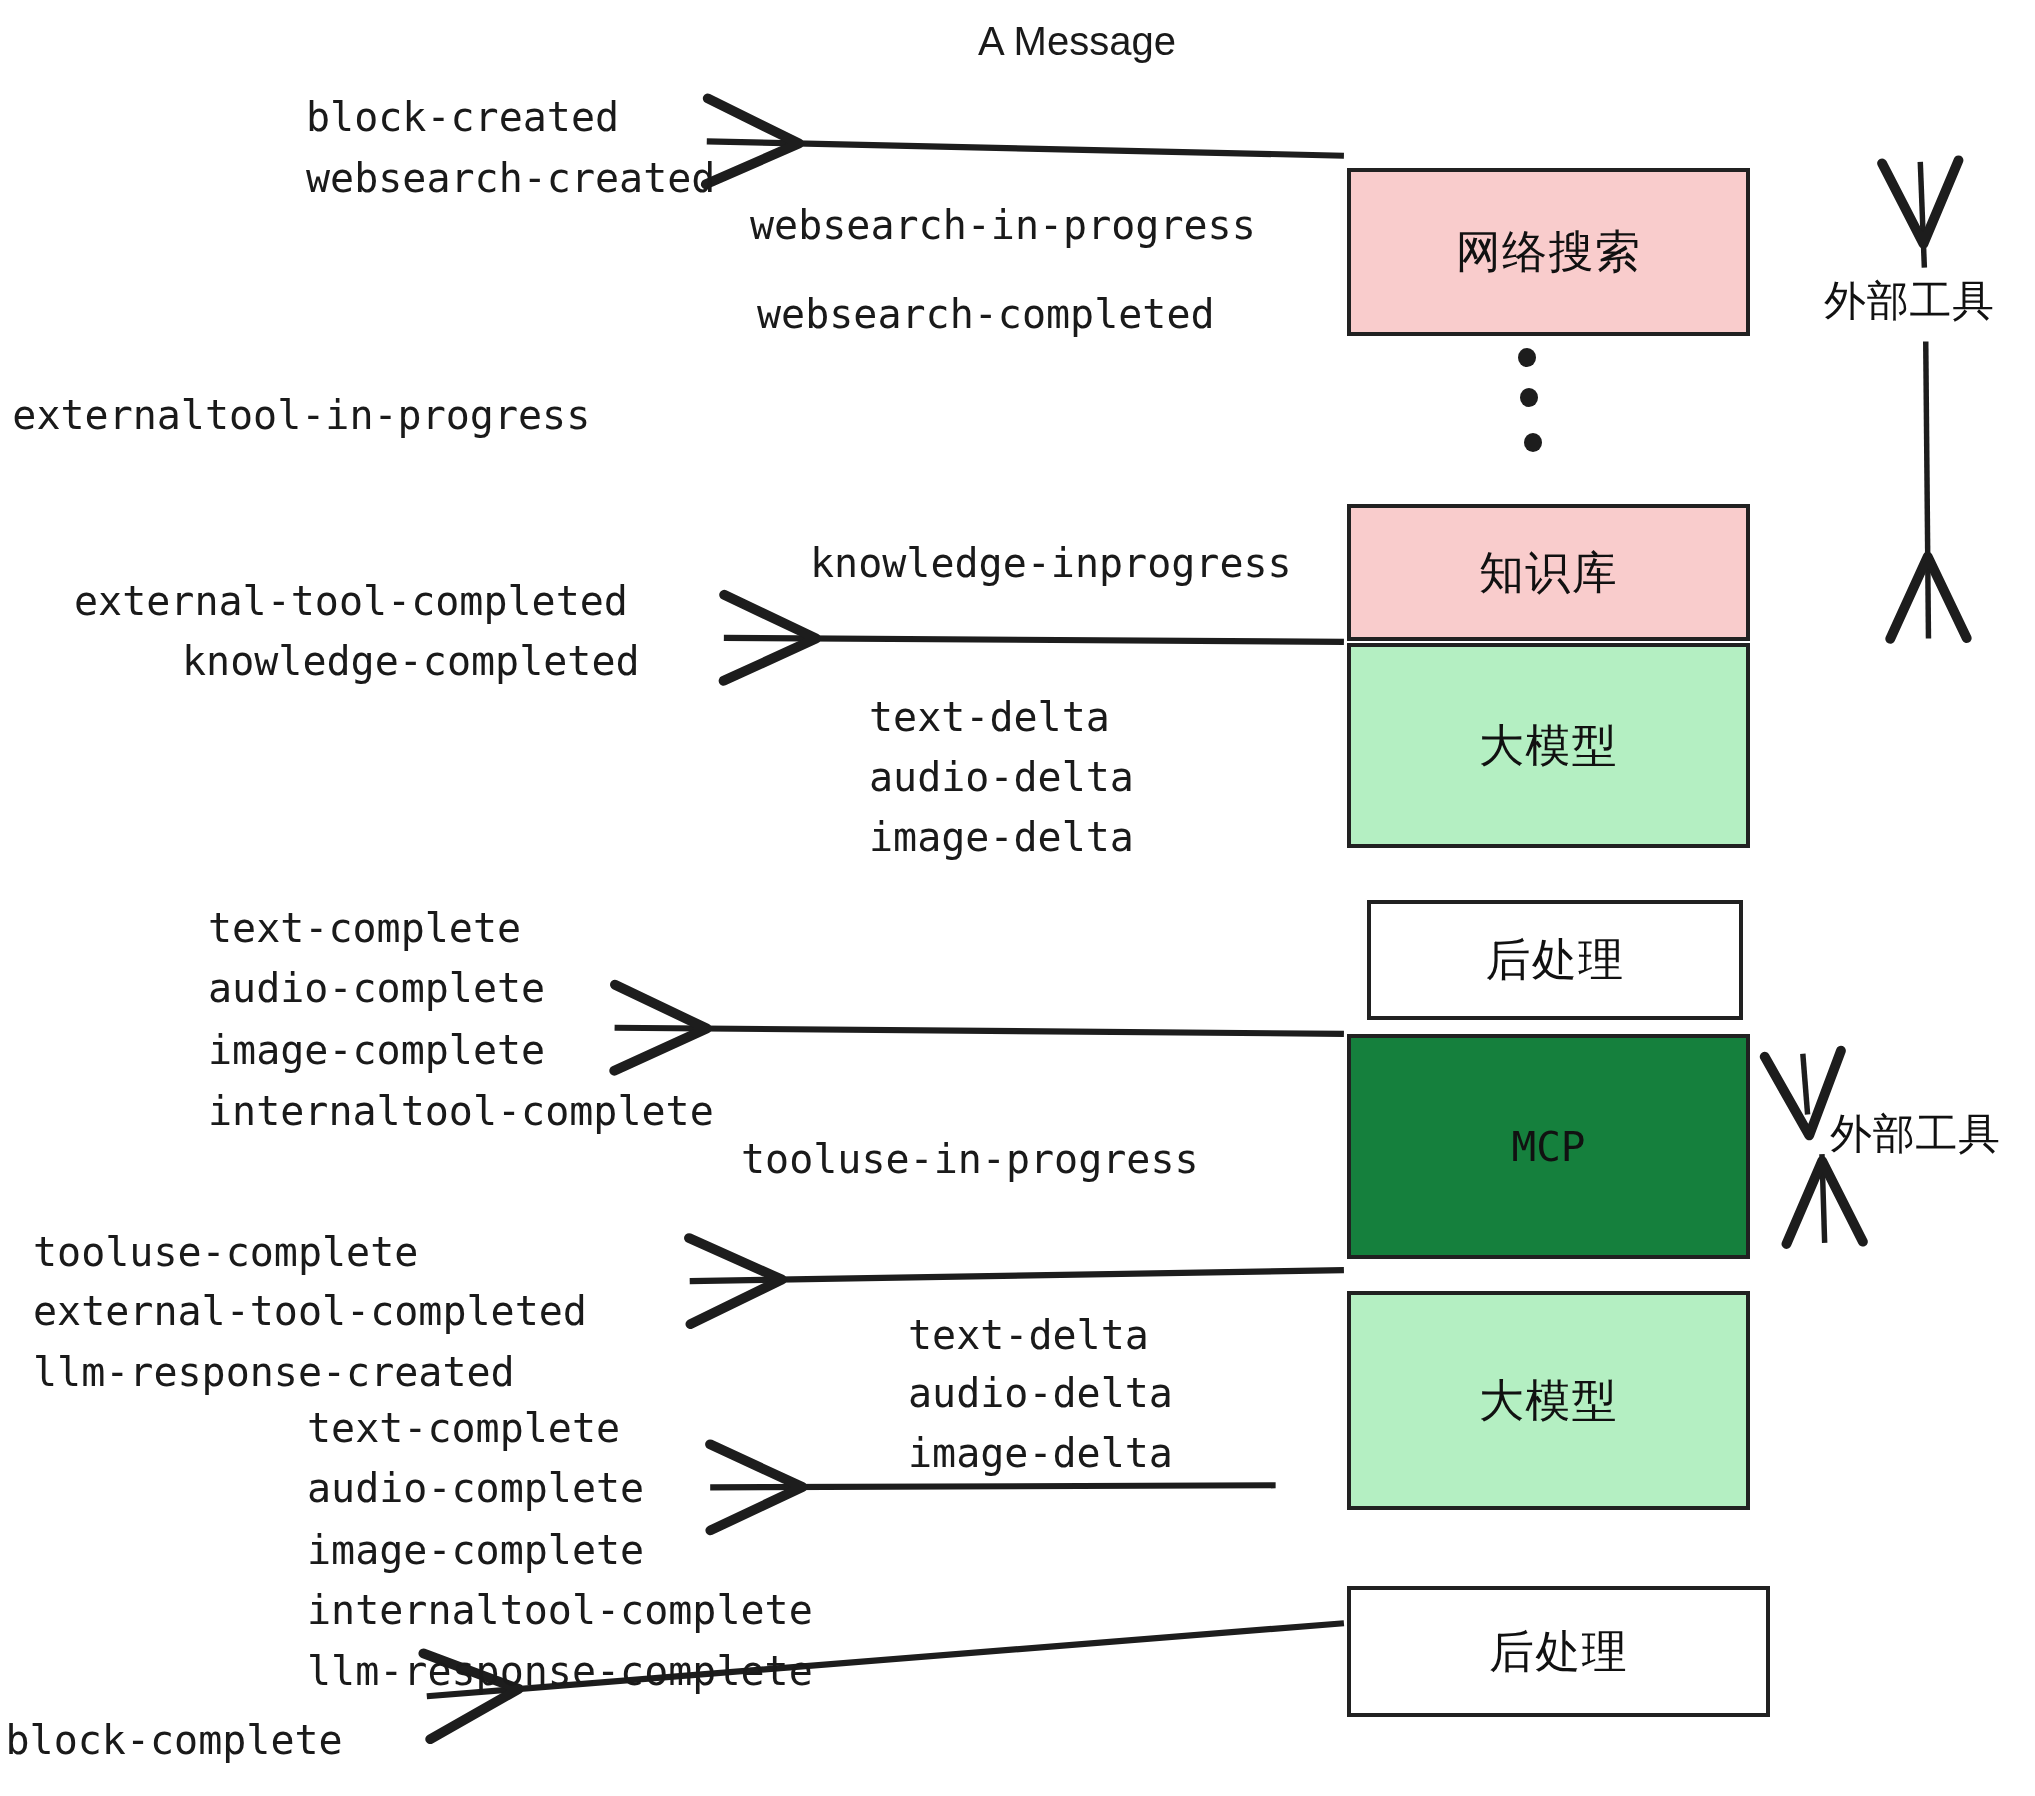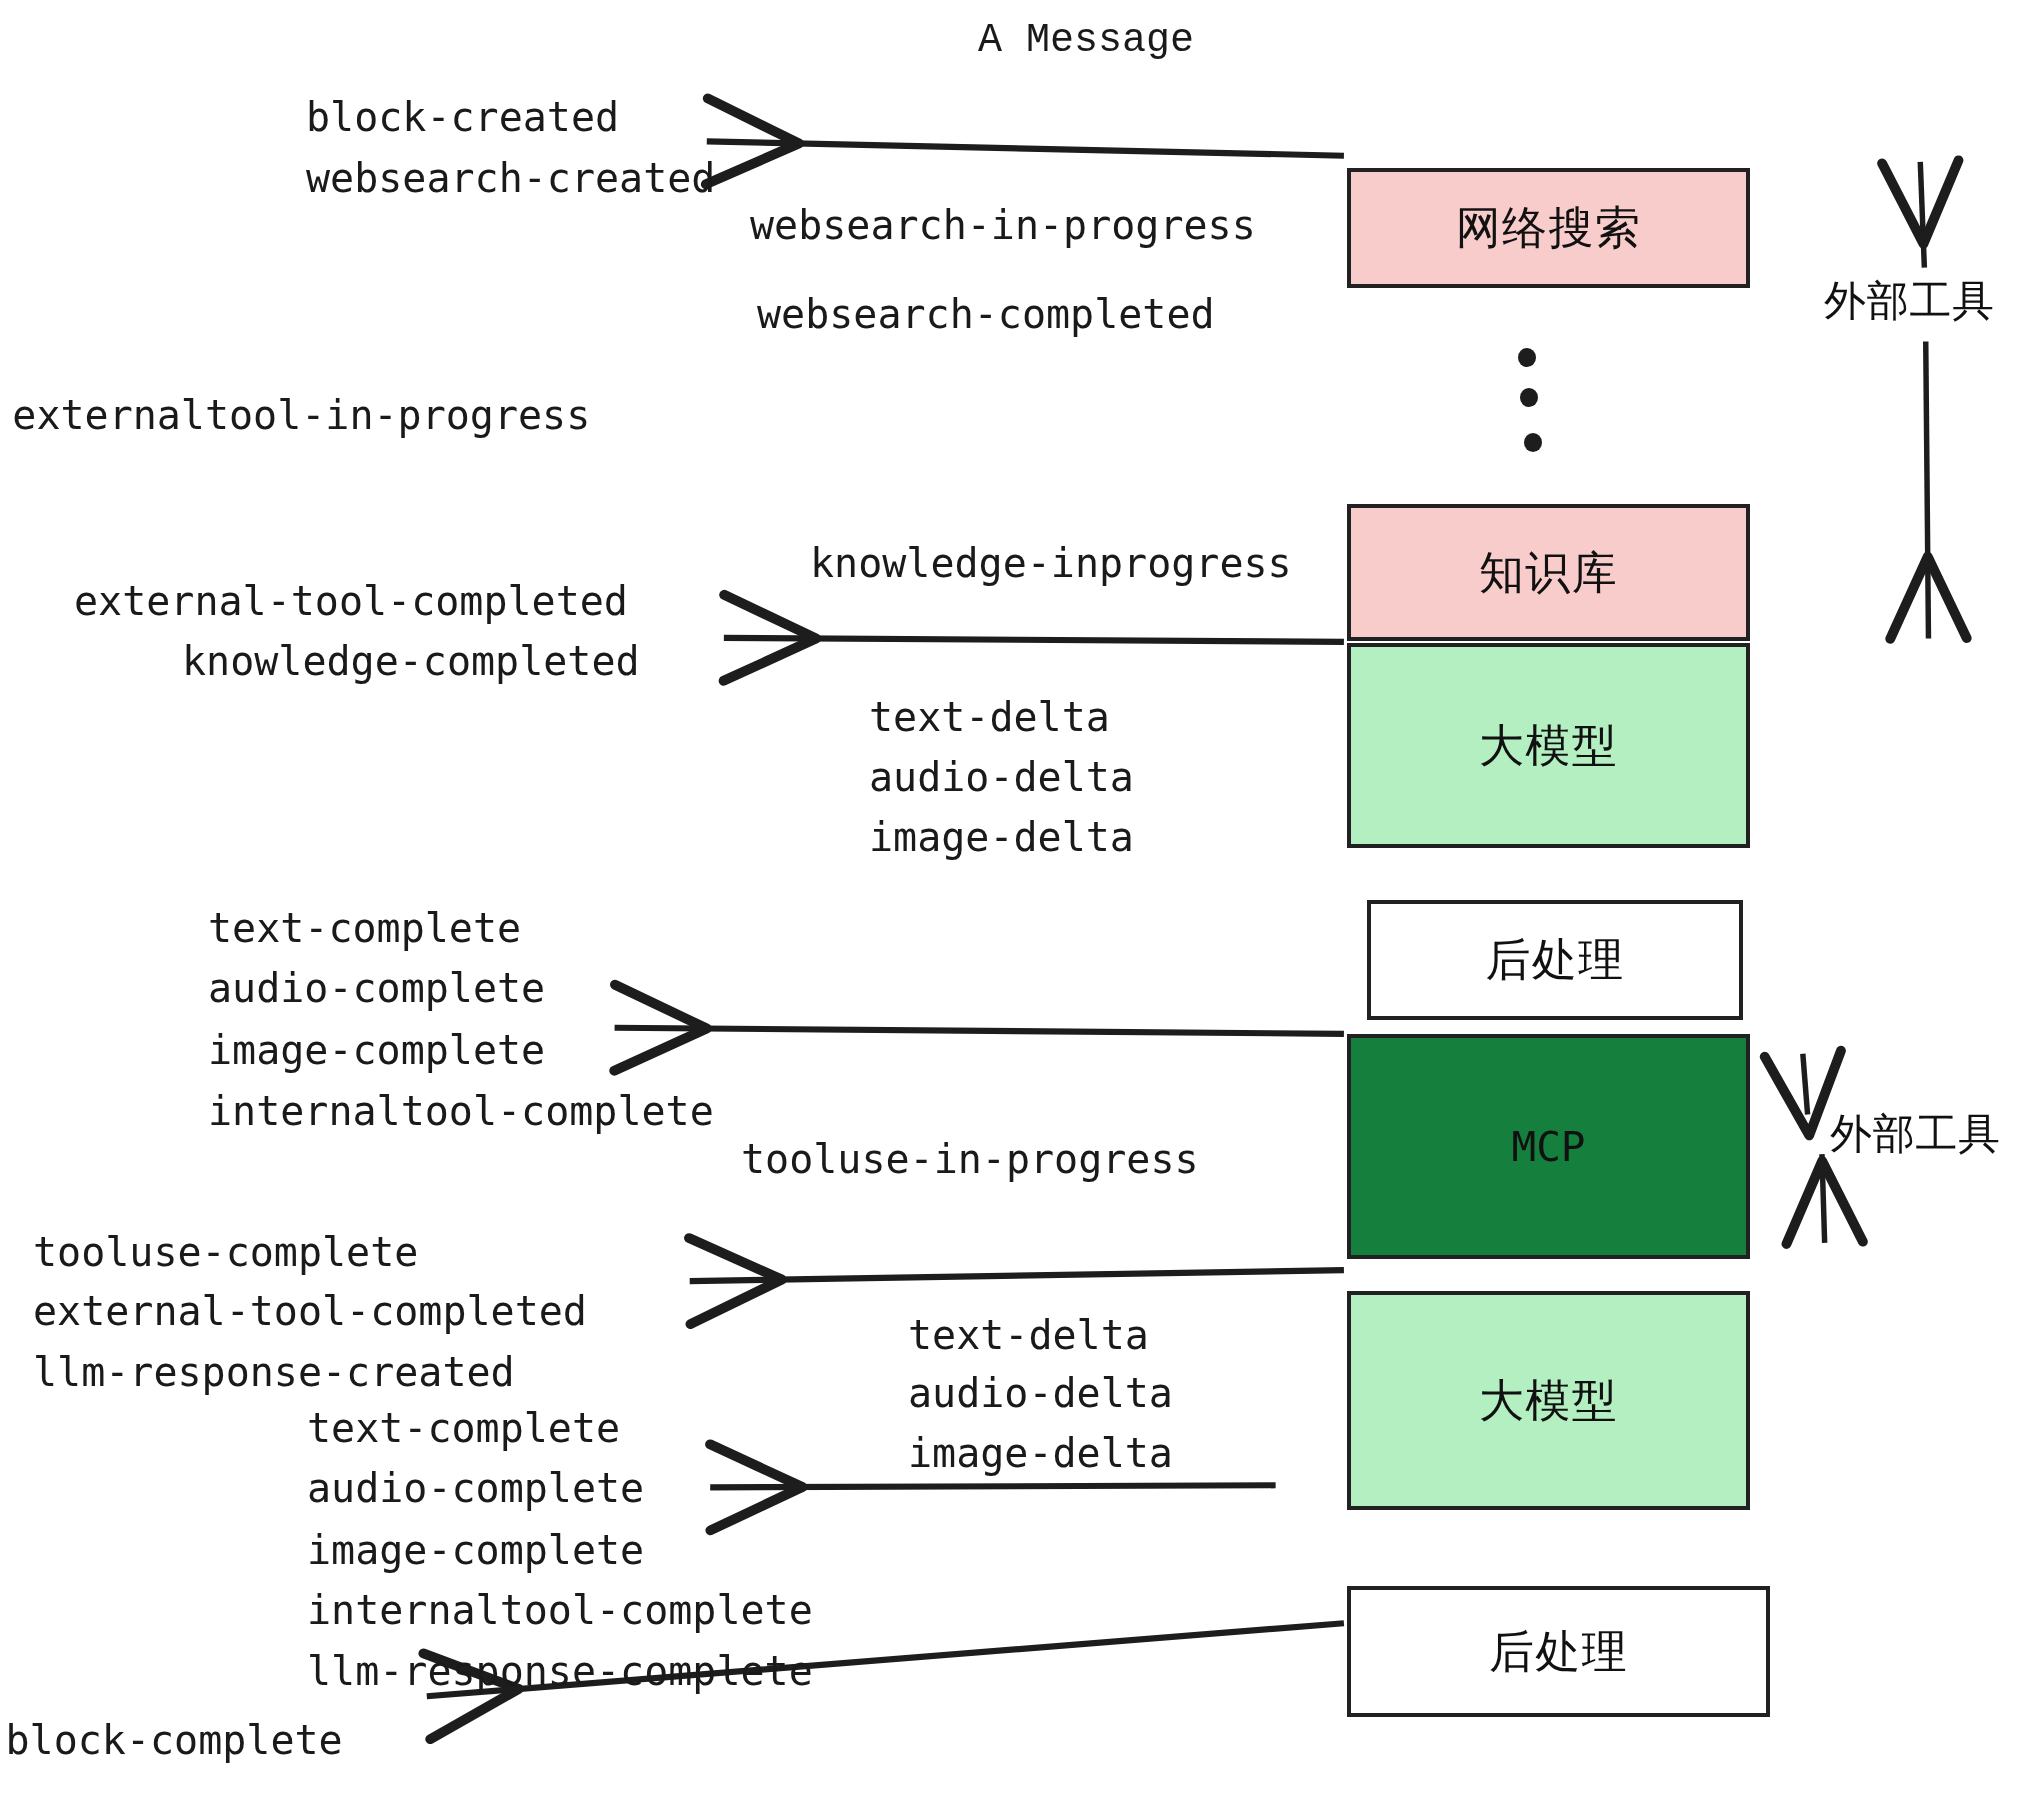--- a/index.html
+++ b/index.html
@@ -18,21 +18,21 @@
     font-family:"DejaVu Sans Mono","Liberation Mono",monospace;
     font-size:40px;
     letter-spacing:0px;
     line-height:1;
     font-weight:400;
   }
   .title{
     position:absolute;
     white-space:nowrap;
     color:#1a1a1a;
-    font-family:Liberation Mono, monospace;
+    font-family:Liberation Sans, sans-serif;
     font-size:40px;
     line-height:1;
   }
   .node{
     position:absolute;
     box-sizing:border-box;
     border:4.1px solid #212121;
     display:flex;
     align-items:center;
     justify-content:center;
@@ -98,21 +98,21 @@
 
     <line x1="2818" y1="392" x2="2812" y2="237" stroke="#1d1d1d" stroke-width="8" marker-end="url(#ahU)"></line>
     <line x1="2820" y1="500" x2="2824" y2="935" stroke="#1d1d1d" stroke-width="8" marker-end="url(#ahU)"></line>
 
     <line x1="2647" y1="1632" x2="2640" y2="1543" stroke="#1d1d1d" stroke-width="8" marker-end="url(#ahU)"></line>
     <line x1="2668" y1="1690" x2="2672" y2="1820" stroke="#1d1d1d" stroke-width="8" marker-end="url(#ahU)"></line>
   </svg>
 
   <div class="title" style="left:978px; top:20.5px;">A Message</div>
 
-  <div class="node" style="left:1347px; top:168px; width:403px; height:120px; background:#F9CCCC;">
+  <div class="node" style="left:1347px; top:168px; width:403px; height:168px; background:#F9CCCC;">
     <span>网络搜索</span>
   </div>
 
   <div class="node" style="left:1347px; top:504px; width:403px; height:137px; background:#F9CCCC;">
     <span>知识库</span>
   </div>
 
   <div class="node" style="left:1347px; top:643px; width:403px; height:205px; background:#B4EFC2;">
     <span>大模型</span>
   </div>

